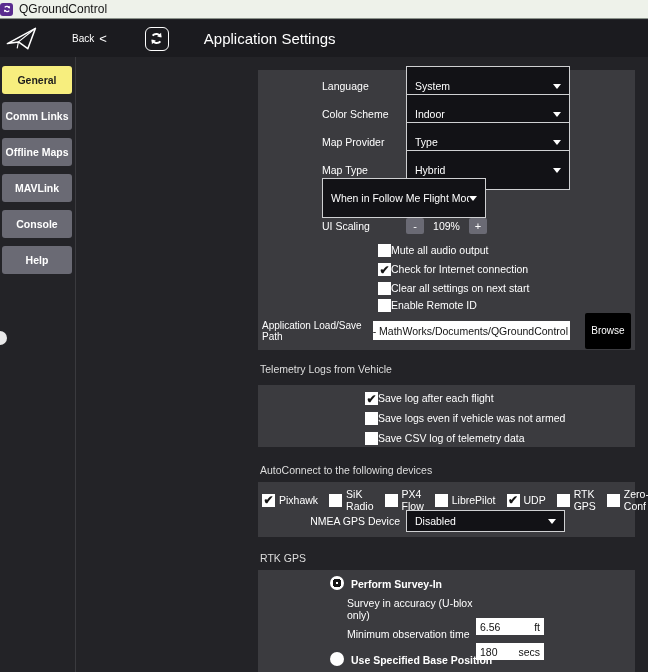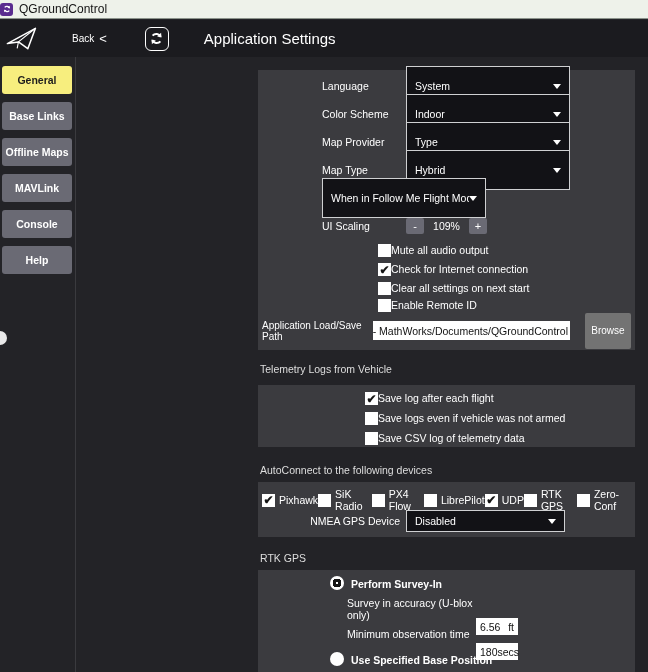--- a/index.html
+++ b/index.html
@@ -99,40 +99,40 @@
 
   
   .path-row { position:absolute; left:4px; right:4px; top:250px; height:21px; display:flex; align-items:center; }
   .path-row .lbl { width:111px; flex:none; font-size:10px; }
   .path-field {
     width:197px; height:19px; background:#fff; overflow:hidden;
     display:flex; align-items:center; justify-content:flex-end; padding:0 2px;
   }
   .path-field span { font-size:10.5px; color:#111; white-space:nowrap; }
   .browse-btn {
-    margin-left:auto; width:46px; height:36px; background:#737373; border-radius:2px;
+    margin-left:auto; width:46px; height:36px; background:#000000; border-radius:2px;
     display:flex; align-items:center; justify-content:center; font-size:10px; color:#fff; cursor:default;
   }
 
   
-  .devices-row { position:absolute; left:4px; right:4px; top:6px; display:flex; justify-content:space-between; }
+  .devices-row { position:absolute; left:4px; right:4px; top:6px; display:flex; justify-content:space-between;gap:11px; }
   .device { display:flex; align-items:center; gap:4px; cursor:default; }
   .nmea-row { position:absolute; left:0; top:28px; height:22px; display:flex; align-items:center; }
   .nmea-row .lbl { width:142px; text-align:right; margin-right:6px; }
   .nmea-dd { width:159px; height:22px; }
 
   
   .radio-row { position:absolute; display:flex; align-items:flex-end; gap:7px; cursor:default; }
   .radio { width:14px; height:14px; border-radius:50%; background:#fff; flex:none; }
   .radio.on { background:radial-gradient(circle at center, #fff 0 1.5px, #151515 1.5px 4.5px, #fff 4.5px); }
   .radio-row .lbl { font-weight:600; }
   .unit-row { position:absolute; left:89px; height:17px; display:flex; align-items:center; }
   .unit-row .lbl { width:129px; flex:none; }
   .unit-field {
-    width:42px; height:17px; background:#fff; display:flex; align-items:center;
+    width:68px; height:17px; background:#fff; display:flex; align-items:center;
     justify-content:space-between; padding:0 4px;margin-top:36px;
   }
   .unit-field span { font-size:10.5px; color:#111; }
 </style>
 </head>
 <body>
 
 <div class="titlebar">
   <span class="qgc-badge">
     <svg viewBox="0 0 24 24">
@@ -161,21 +161,21 @@
         <path d="M18.5 4 L19 10.5 L13 9.2 Z" fill="#fff"></path>
         <path d="M5.5 20 L5 13.5 L11 14.8 Z" fill="#fff"></path>
       </svg>
   </span>
   <span class="toolbar-title">Application Settings</span>
 </div>
 
 <div class="sidebar-divider"></div>
 <div class="sidebar">
   <div class="side-btn on">General</div>
-  <div class="side-btn">Base Links</div>
+  <div class="side-btn">Comm Links</div>
   <div class="side-btn">Offline Maps</div>
   <div class="side-btn">MAVLink</div>
   <div class="side-btn">Console</div>
   <div class="side-btn">Help</div>
 </div>
 <div class="edge-dot"></div>
 
 <div class="content">
 
   <div class="panel panel1">

